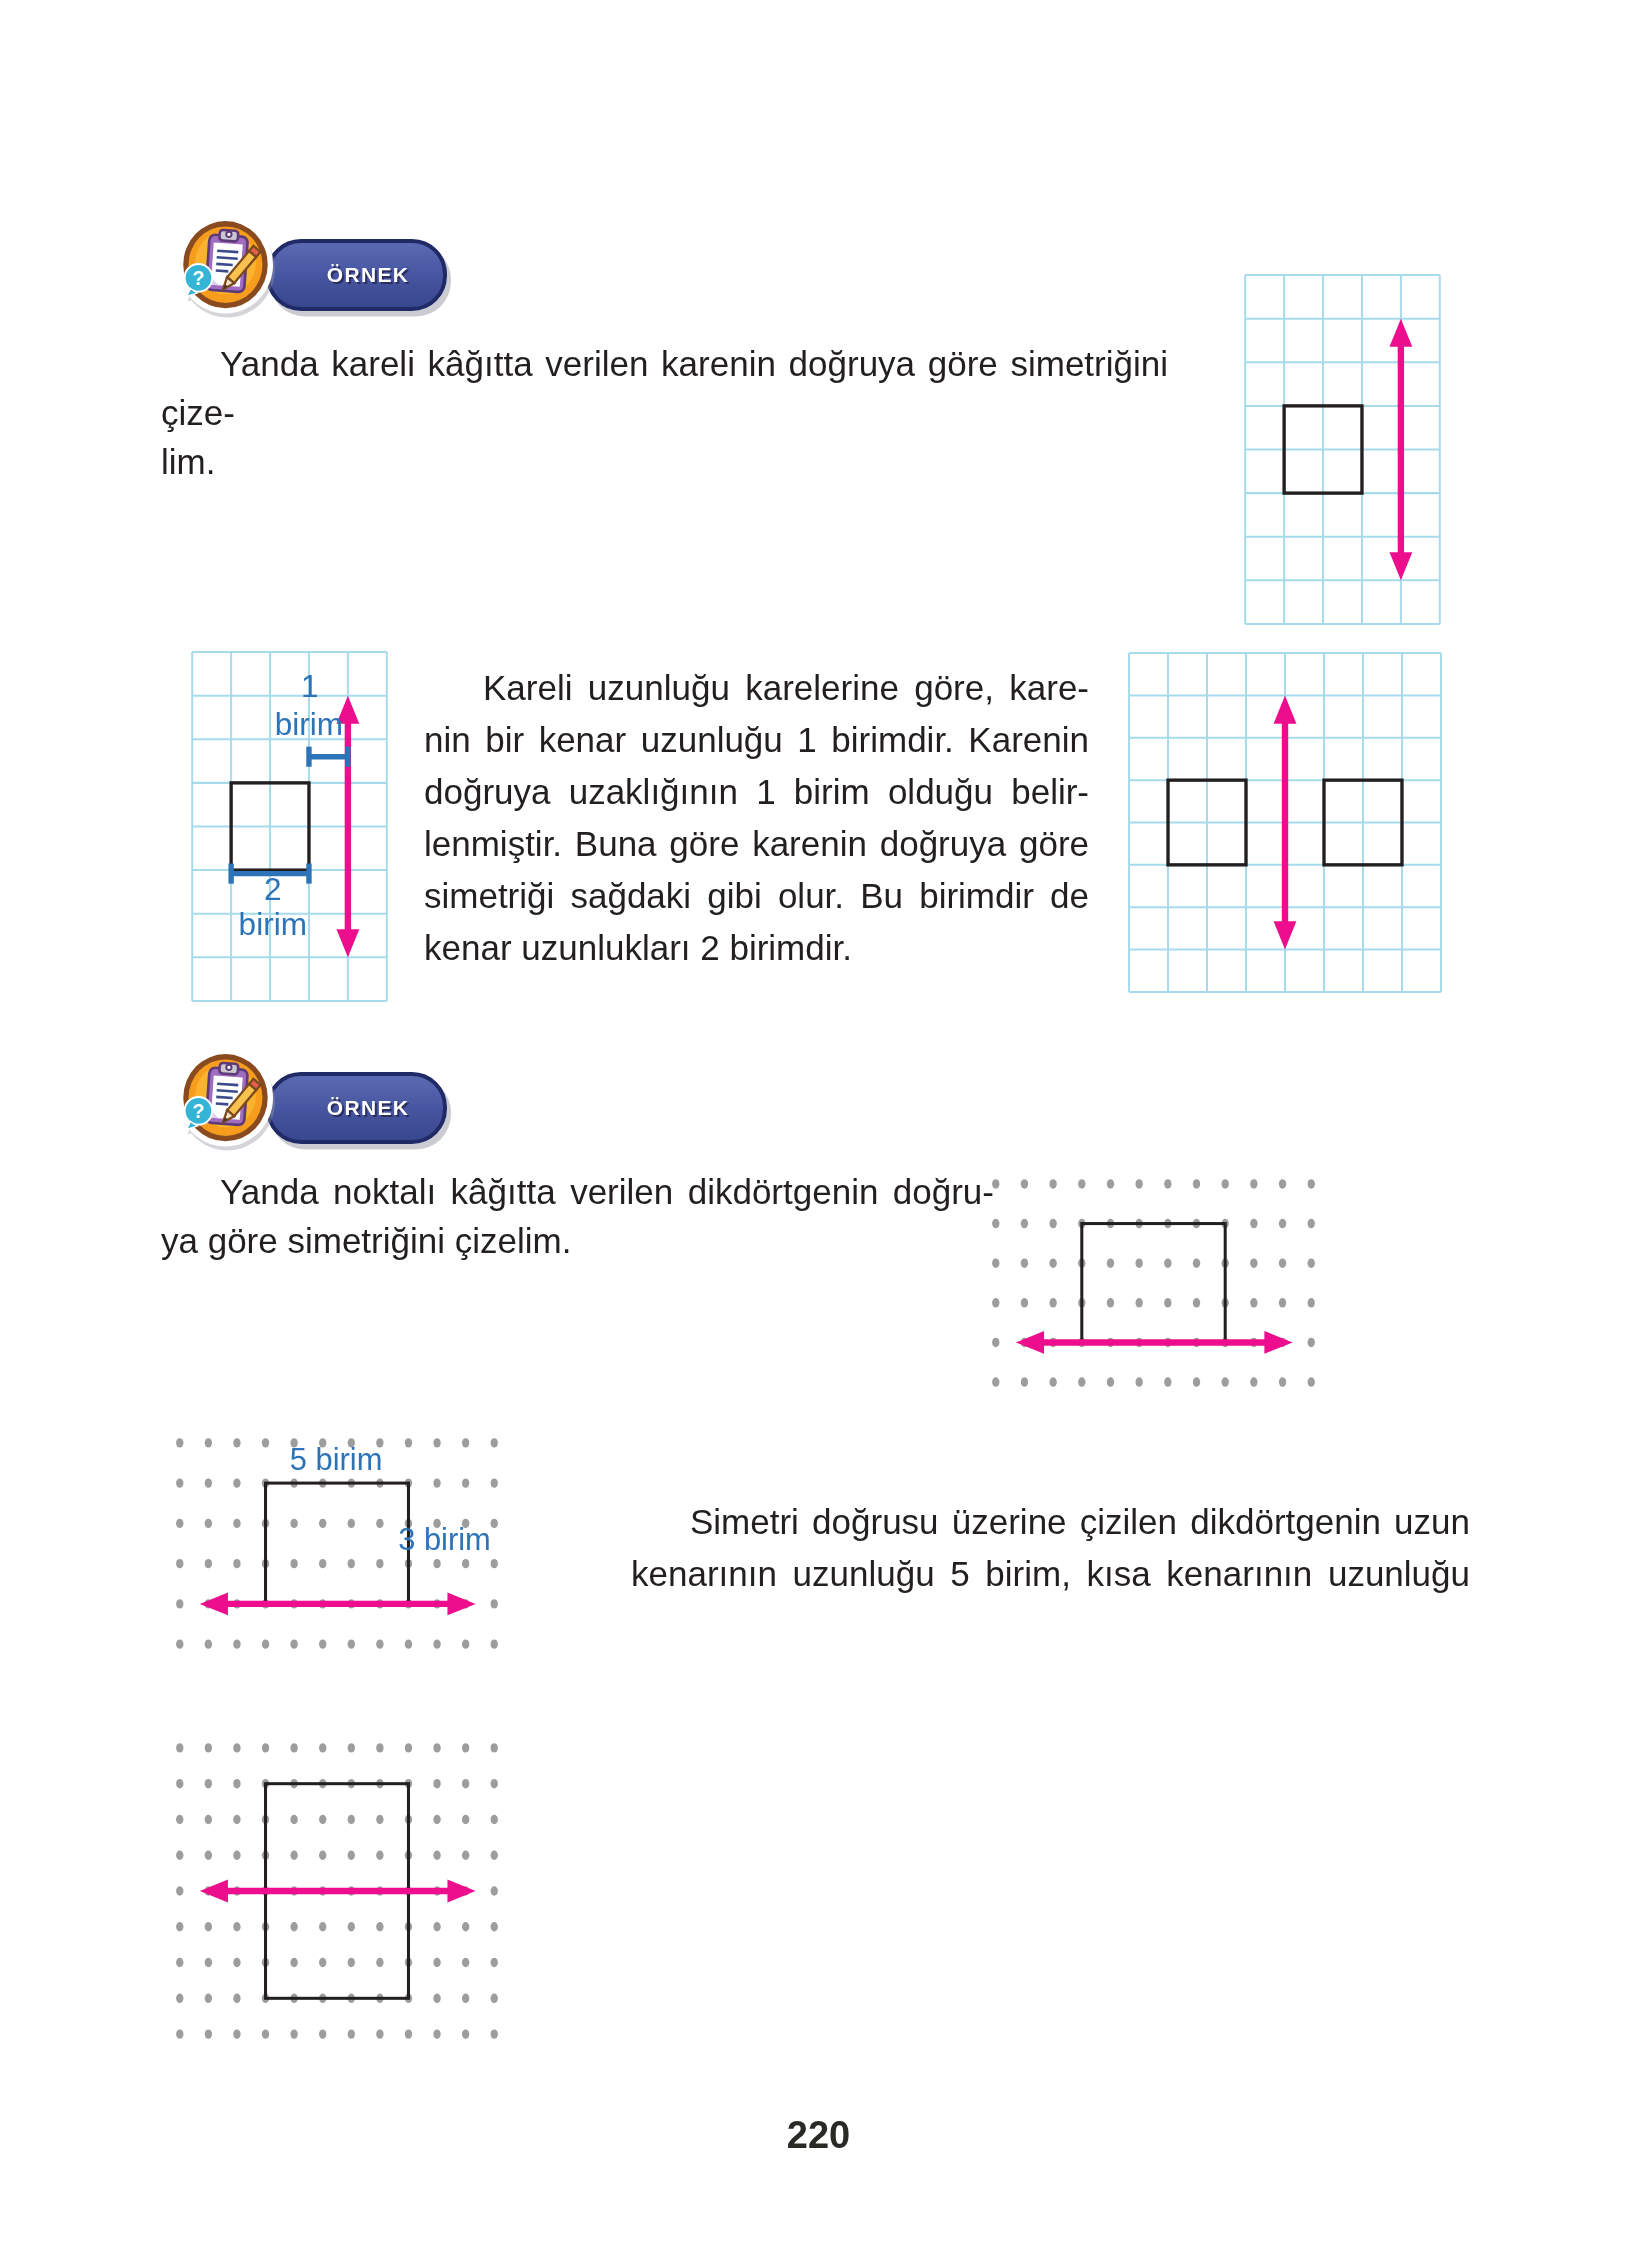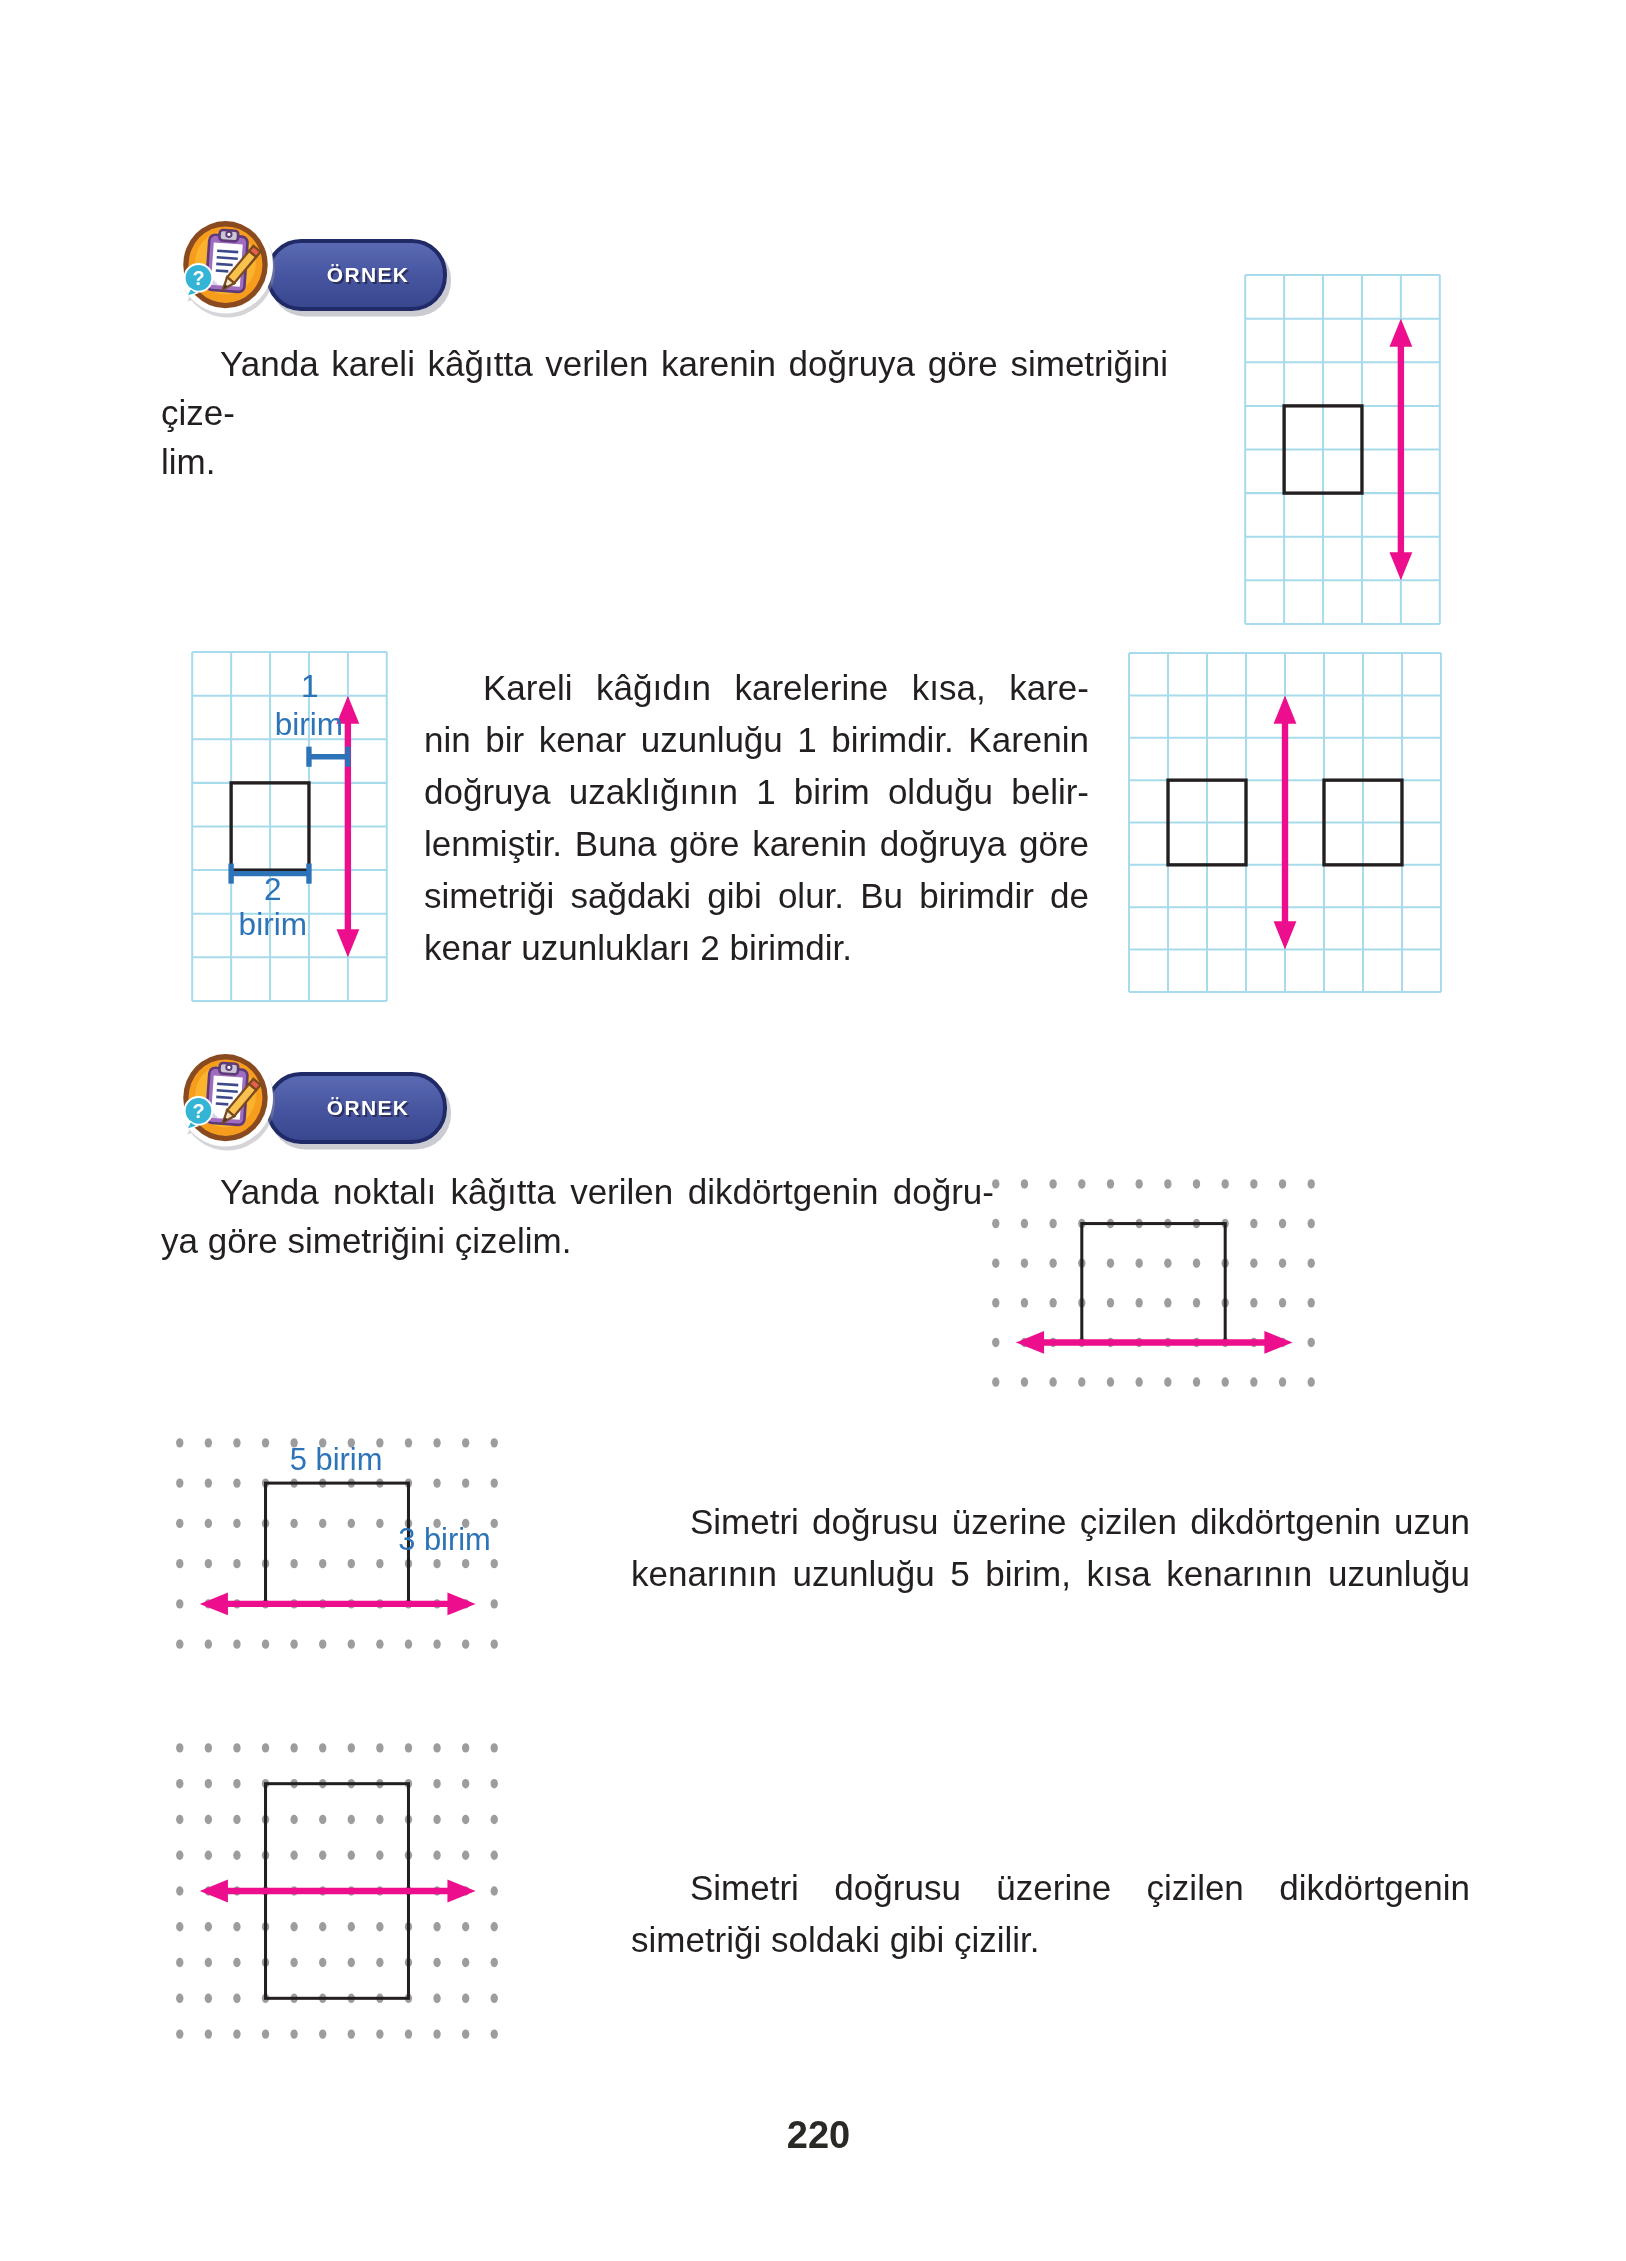--- a/index.html
+++ b/index.html
@@ -65,21 +65,21 @@
       </svg>
     </div>
   </div>
 
   <div class="par lh73" style="left:161px;top:339px;width:1007px;">
       <div class="ln j first">Yanda kareli kâğıtta verilen karenin doğruya göre simetriğini çize-</div>
       <div class="ln">lim.</div>
     </div>
 
   <div class="par lh77" style="left:424px;top:662px;width:665px;">
-      <div class="ln j first">Kareli kâğıdın karelerine kısa, kare-</div>
+      <div class="ln j first">Kareli uzunluğu karelerine göre, kare-</div>
       <div class="ln j">nin bir kenar uzunluğu 1 birimdir. Karenin</div>
       <div class="ln j">doğruya uzaklığının 1 birim olduğu belir-</div>
       <div class="ln j">lenmiştir. Buna göre karenin doğruya göre</div>
       <div class="ln j">simetriği sağdaki gibi olur. Bu birimdir de</div>
       <div class="ln">kenar uzunlukları 2 birimdir.</div>
     </div>
 
   <div class="fig" style="left: 1241px; top: 271px;"><svg width="203" height="357" viewBox="-6 -6 302 532">
         <line x1="0" y1="0" x2="0" y2="520" stroke="#a7dbec" stroke-width="3"></line>
         <line x1="58" y1="0" x2="58" y2="520" stroke="#a7dbec" stroke-width="3"></line>
@@ -469,20 +469,16 @@
         <rect x="149.8" y="75.3" width="213" height="319.79999999999995" fill="none" stroke="#231f20" stroke-width="4.5"></rect>
         <line x1="87.82" y1="235.2" x2="426.91" y2="235.2" stroke="#ec0e8d" stroke-width="9.5"></line>
         <polygon points="51.82,235.2 93.82,218.2 93.82,252.2" fill="#ec0e8d"></polygon>
         <polygon points="462.91,235.2 420.91,218.2 420.91,252.2" fill="#ec0e8d"></polygon>
       </svg></div>
 
   <div class="par lh77" style="left:631px;top:1496px;width:839px;">
       <div class="ln j first">Simetri doğrusu üzerine çizilen dikdörtgenin uzun</div>
       <div class="ln j">kenarının uzunluğu 5 birim, kısa kenarının uzunluğu</div>
     </div>
-  <div class="par lh77" style="left:631px;top:1862px;width:839px;">
-      <div class="ln j first">Simetri doğrusu üzerine çizilen dikdörtgenin</div>
-      <div class="ln">simetriği soldaki gibi çizilir.</div>
-    </div>
 
   <div class="pagenum">220</div>
 </div>
 
 
 </body></html>

